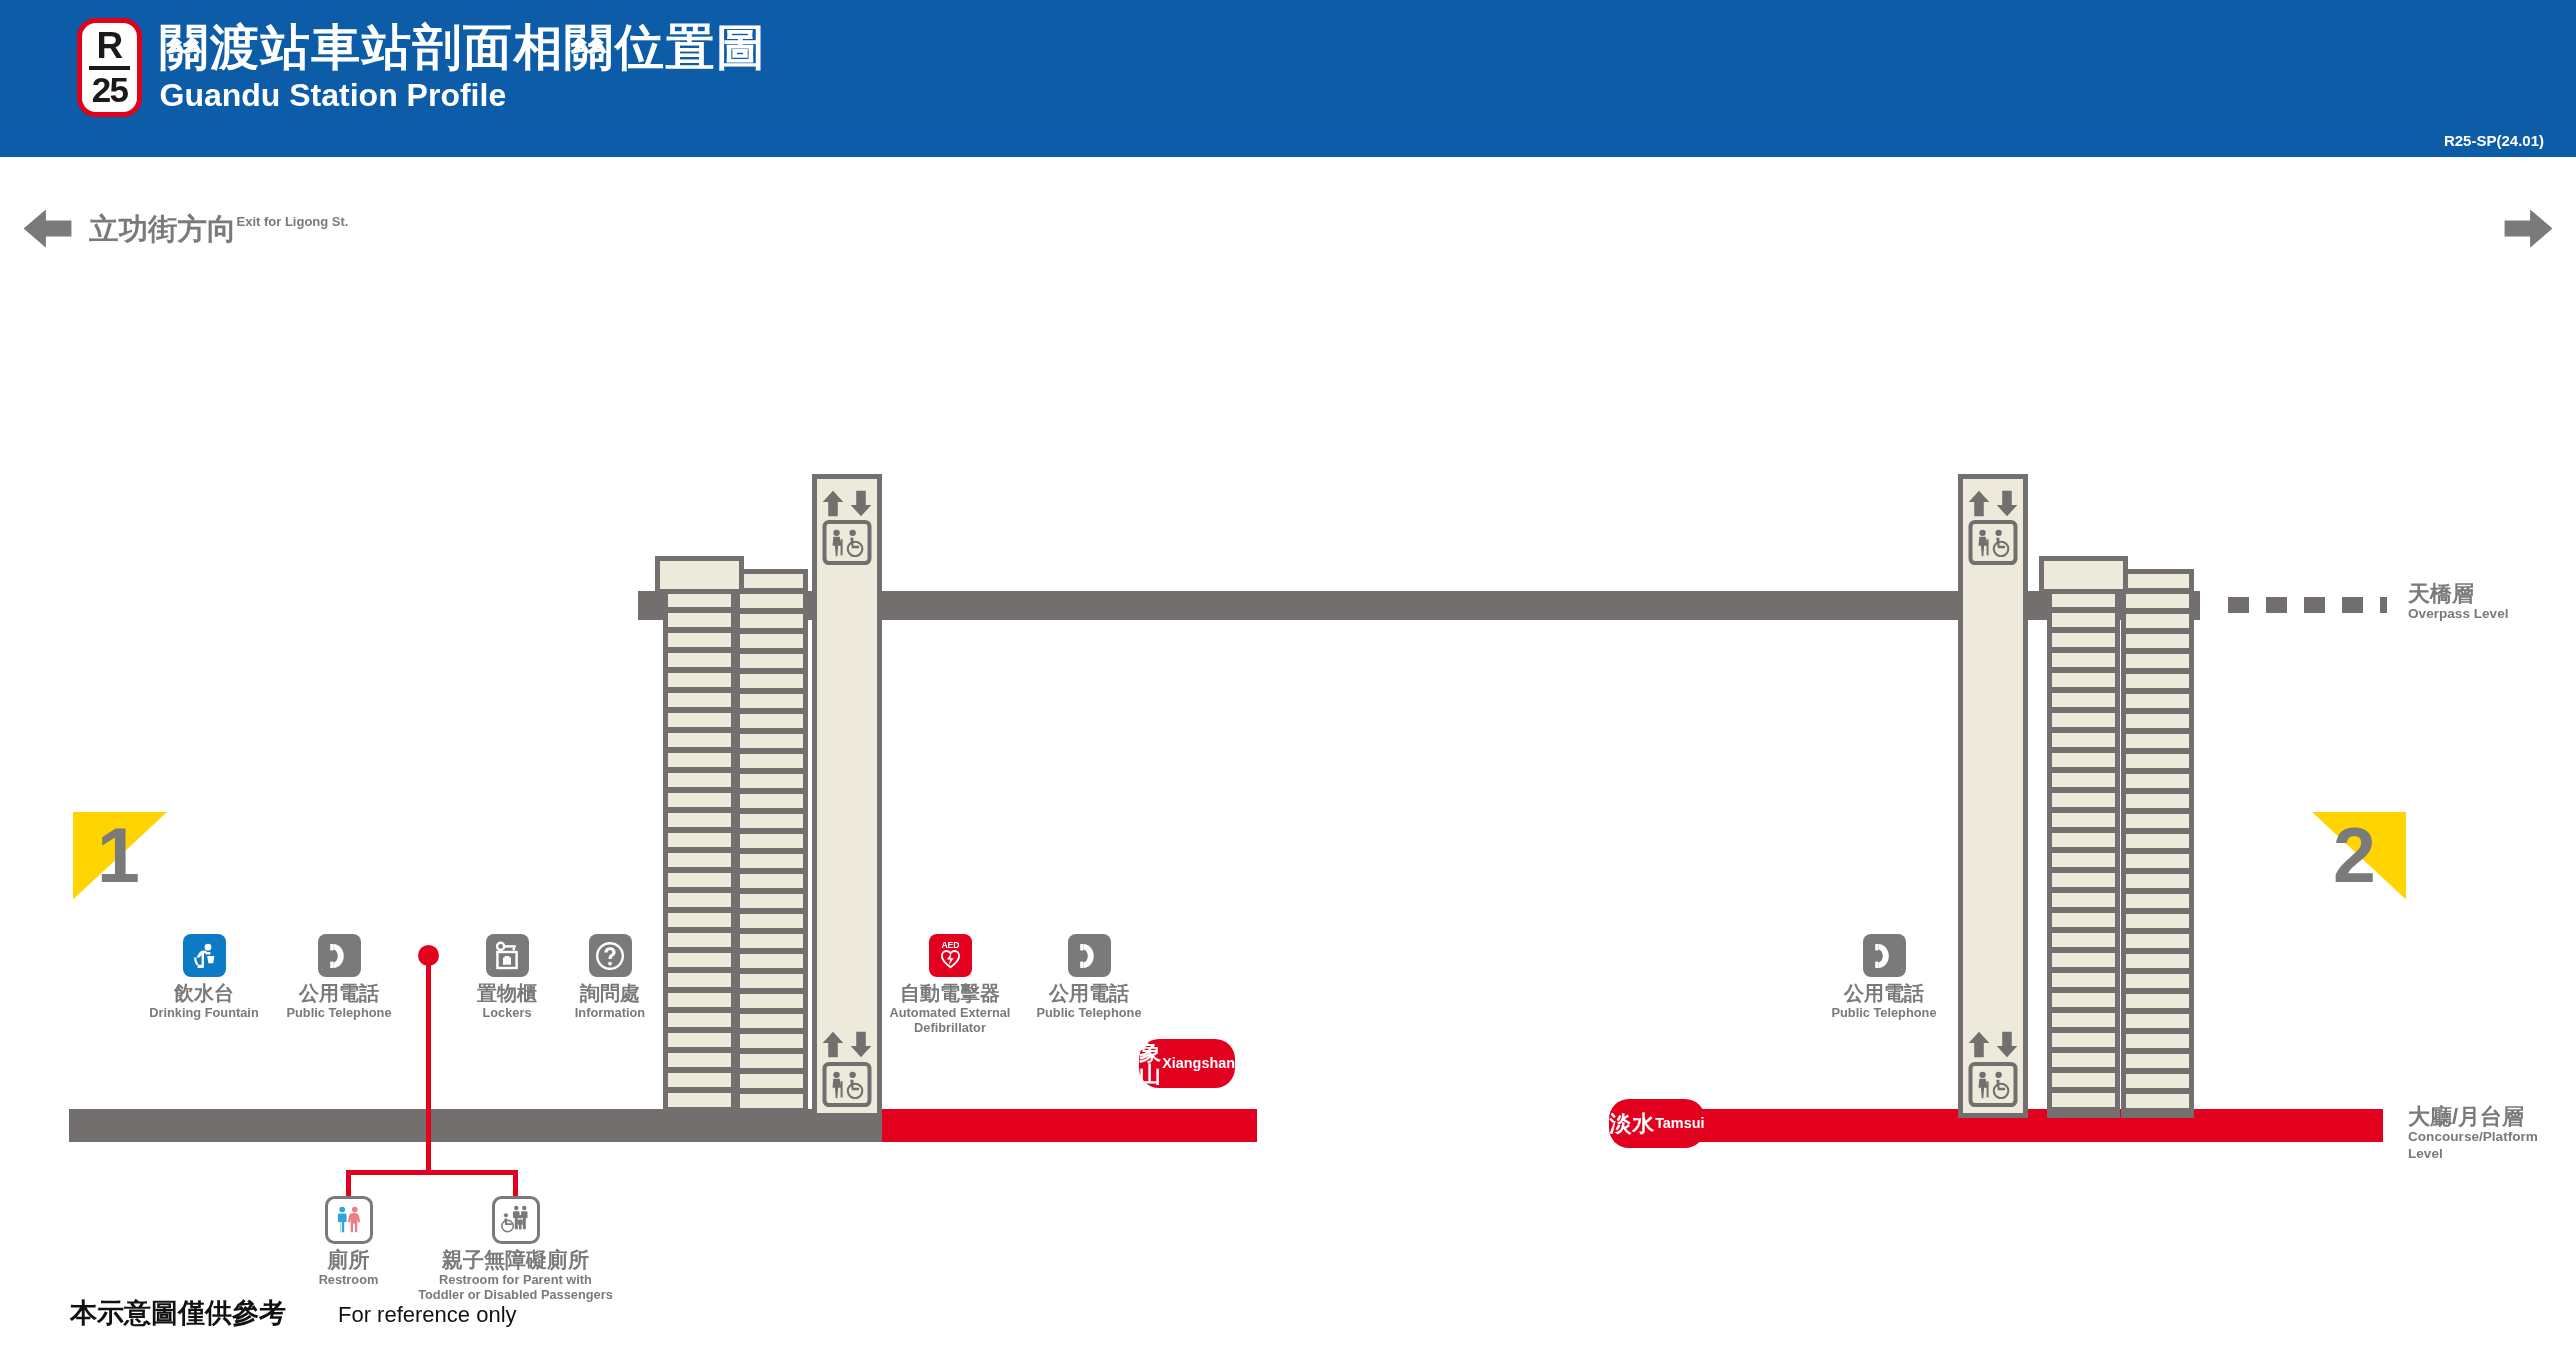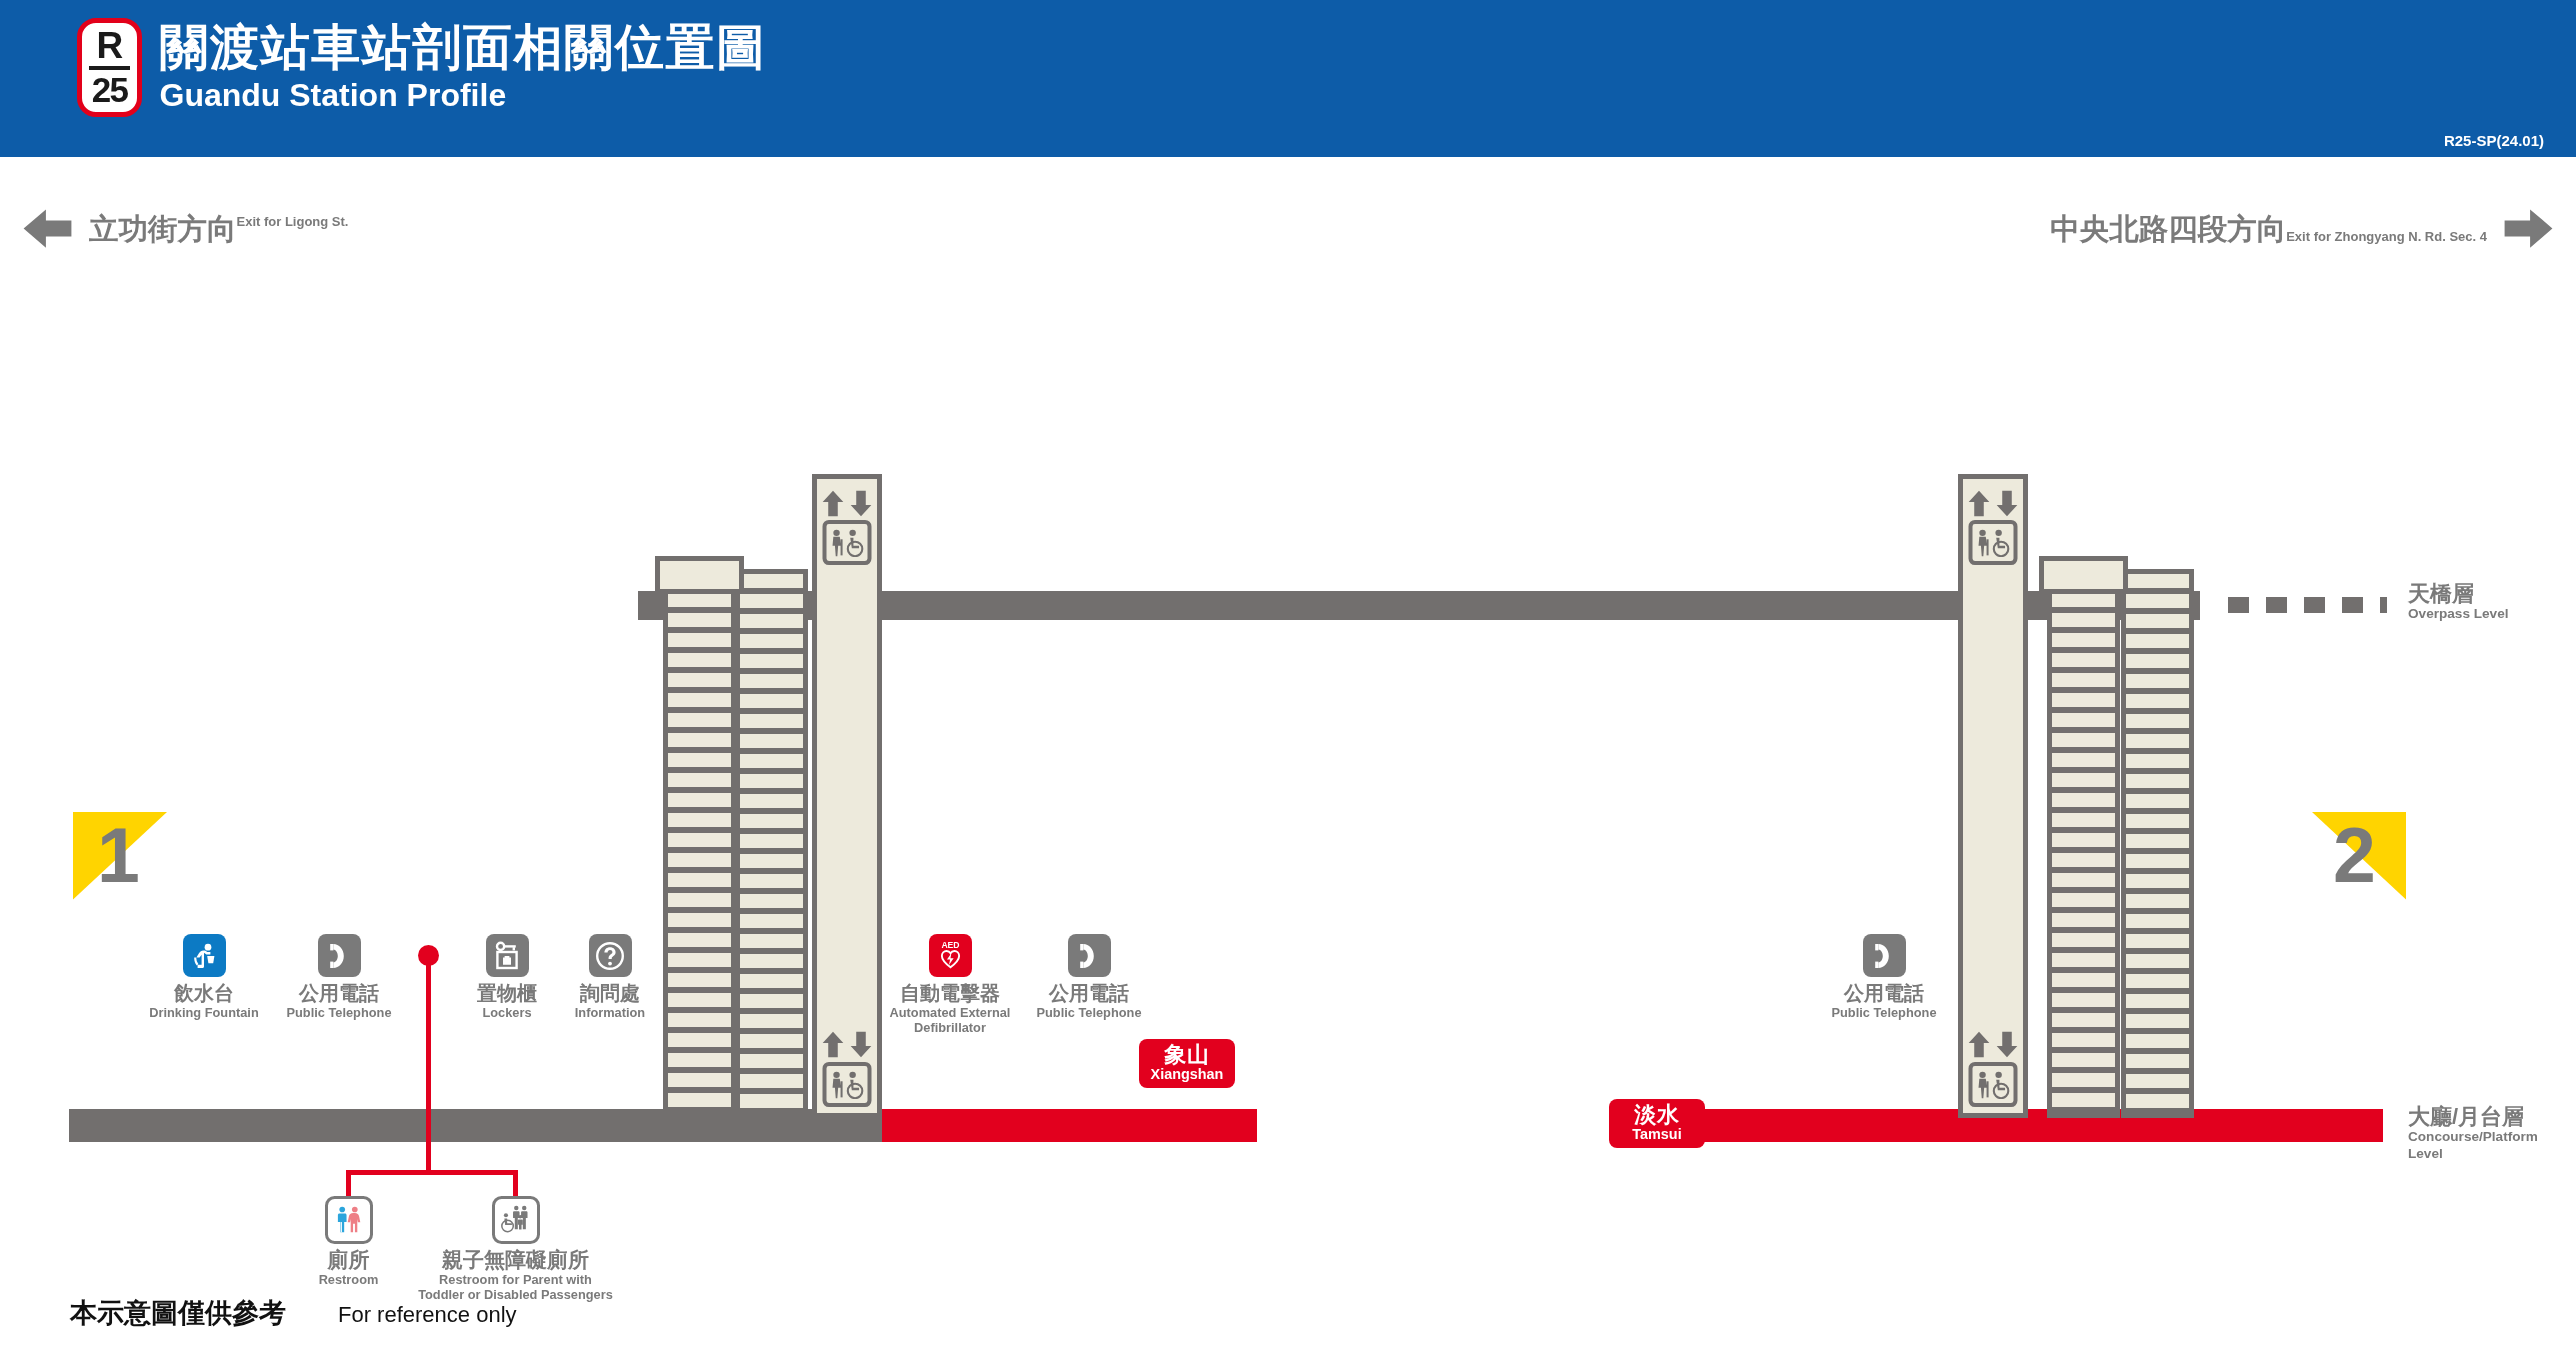--- a/index.html
+++ b/index.html
@@ -77,22 +77,22 @@
   .plat-tri{position:absolute;inset:0;}
   .plat-num{position:absolute;font-size:77px;font-weight:bold;color:#7A7A7A;line-height:1;}
 
   
   .fac{position:absolute;display:flex;flex-direction:column;align-items:center;width:136px;}
   .fac-ico{width:43px;height:43px;border-radius:8px;display:flex;align-items:center;justify-content:center;}
   .fac-zh{color:#7a7a7a;font-size:20px;font-weight:bold;line-height:1.15;margin-top:4.8px;white-space:nowrap;}
   .fac-en{color:#7a7a7a;font-size:12.8px;font-weight:bold;line-height:1.18;text-align:center;}
 
   
-  .dest{position:absolute;background:#E2001E;border-radius:8px;
-    display:flex;flex-direction:column;align-items:center;justify-content:center;
+  .dest{position:absolute;background:#E2001E;border-radius:20px;
+    display:flex;flex-direction:row;align-items:center;justify-content:center;
     width:96px;height:49px;}
   .dest-zh{color:#fff;font-size:22px;font-weight:bold;line-height:1;letter-spacing:0.8px;}
   .dest-en{color:#fff;font-size:14.4px;font-weight:bold;line-height:1.1;margin-top:0.8px;}
 
   
   .lvl{position:absolute;left:2408px;display:flex;flex-direction:column;}
   .lvl-zh{color:#7a7a7a;font-size:22px;font-weight:bold;line-height:1.1;white-space:nowrap;}
   .lvl-en{color:#7a7a7a;font-size:13.6px;font-weight:bold;line-height:1.2;white-space:nowrap;}
 
   
@@ -135,24 +135,20 @@
   <svg class="arrow-svg" width="51" height="45" viewBox="0 0 64 56">
     <polygon points="2,28 30,4 30,18 62,18 62,38 30,38 30,52" fill="#7a7a7a"></polygon>
   </svg>
   <div class="exit-text">
     <div class="exit-zh">立功街方向</div>
     <div class="exit-en">Exit for Ligong St.</div>
   </div>
 </div>
 
 <div id="exit-right" class="abs exit-block">
-  <div class="exit-text">
-    <div class="exit-zh">中央北路四段方向</div>
-    <div class="exit-en">Exit for Zhongyang N. Rd. Sec. 4</div>
-  </div>
   <svg class="arrow-svg" width="51" height="45" viewBox="0 0 64 56">
     <polygon points="62,28 34,4 34,18 2,18 2,38 34,38 34,52" fill="#7a7a7a"></polygon>
   </svg>
 </div>
 
 <div id="overpass-left-stub" class="abs slab"></div>
 <div id="overpass-slab" class="abs slab"></div>
 <div id="dashed-line" class="abs"></div>
 
 <div id="concourse-slab-gray-l" class="abs"></div>

